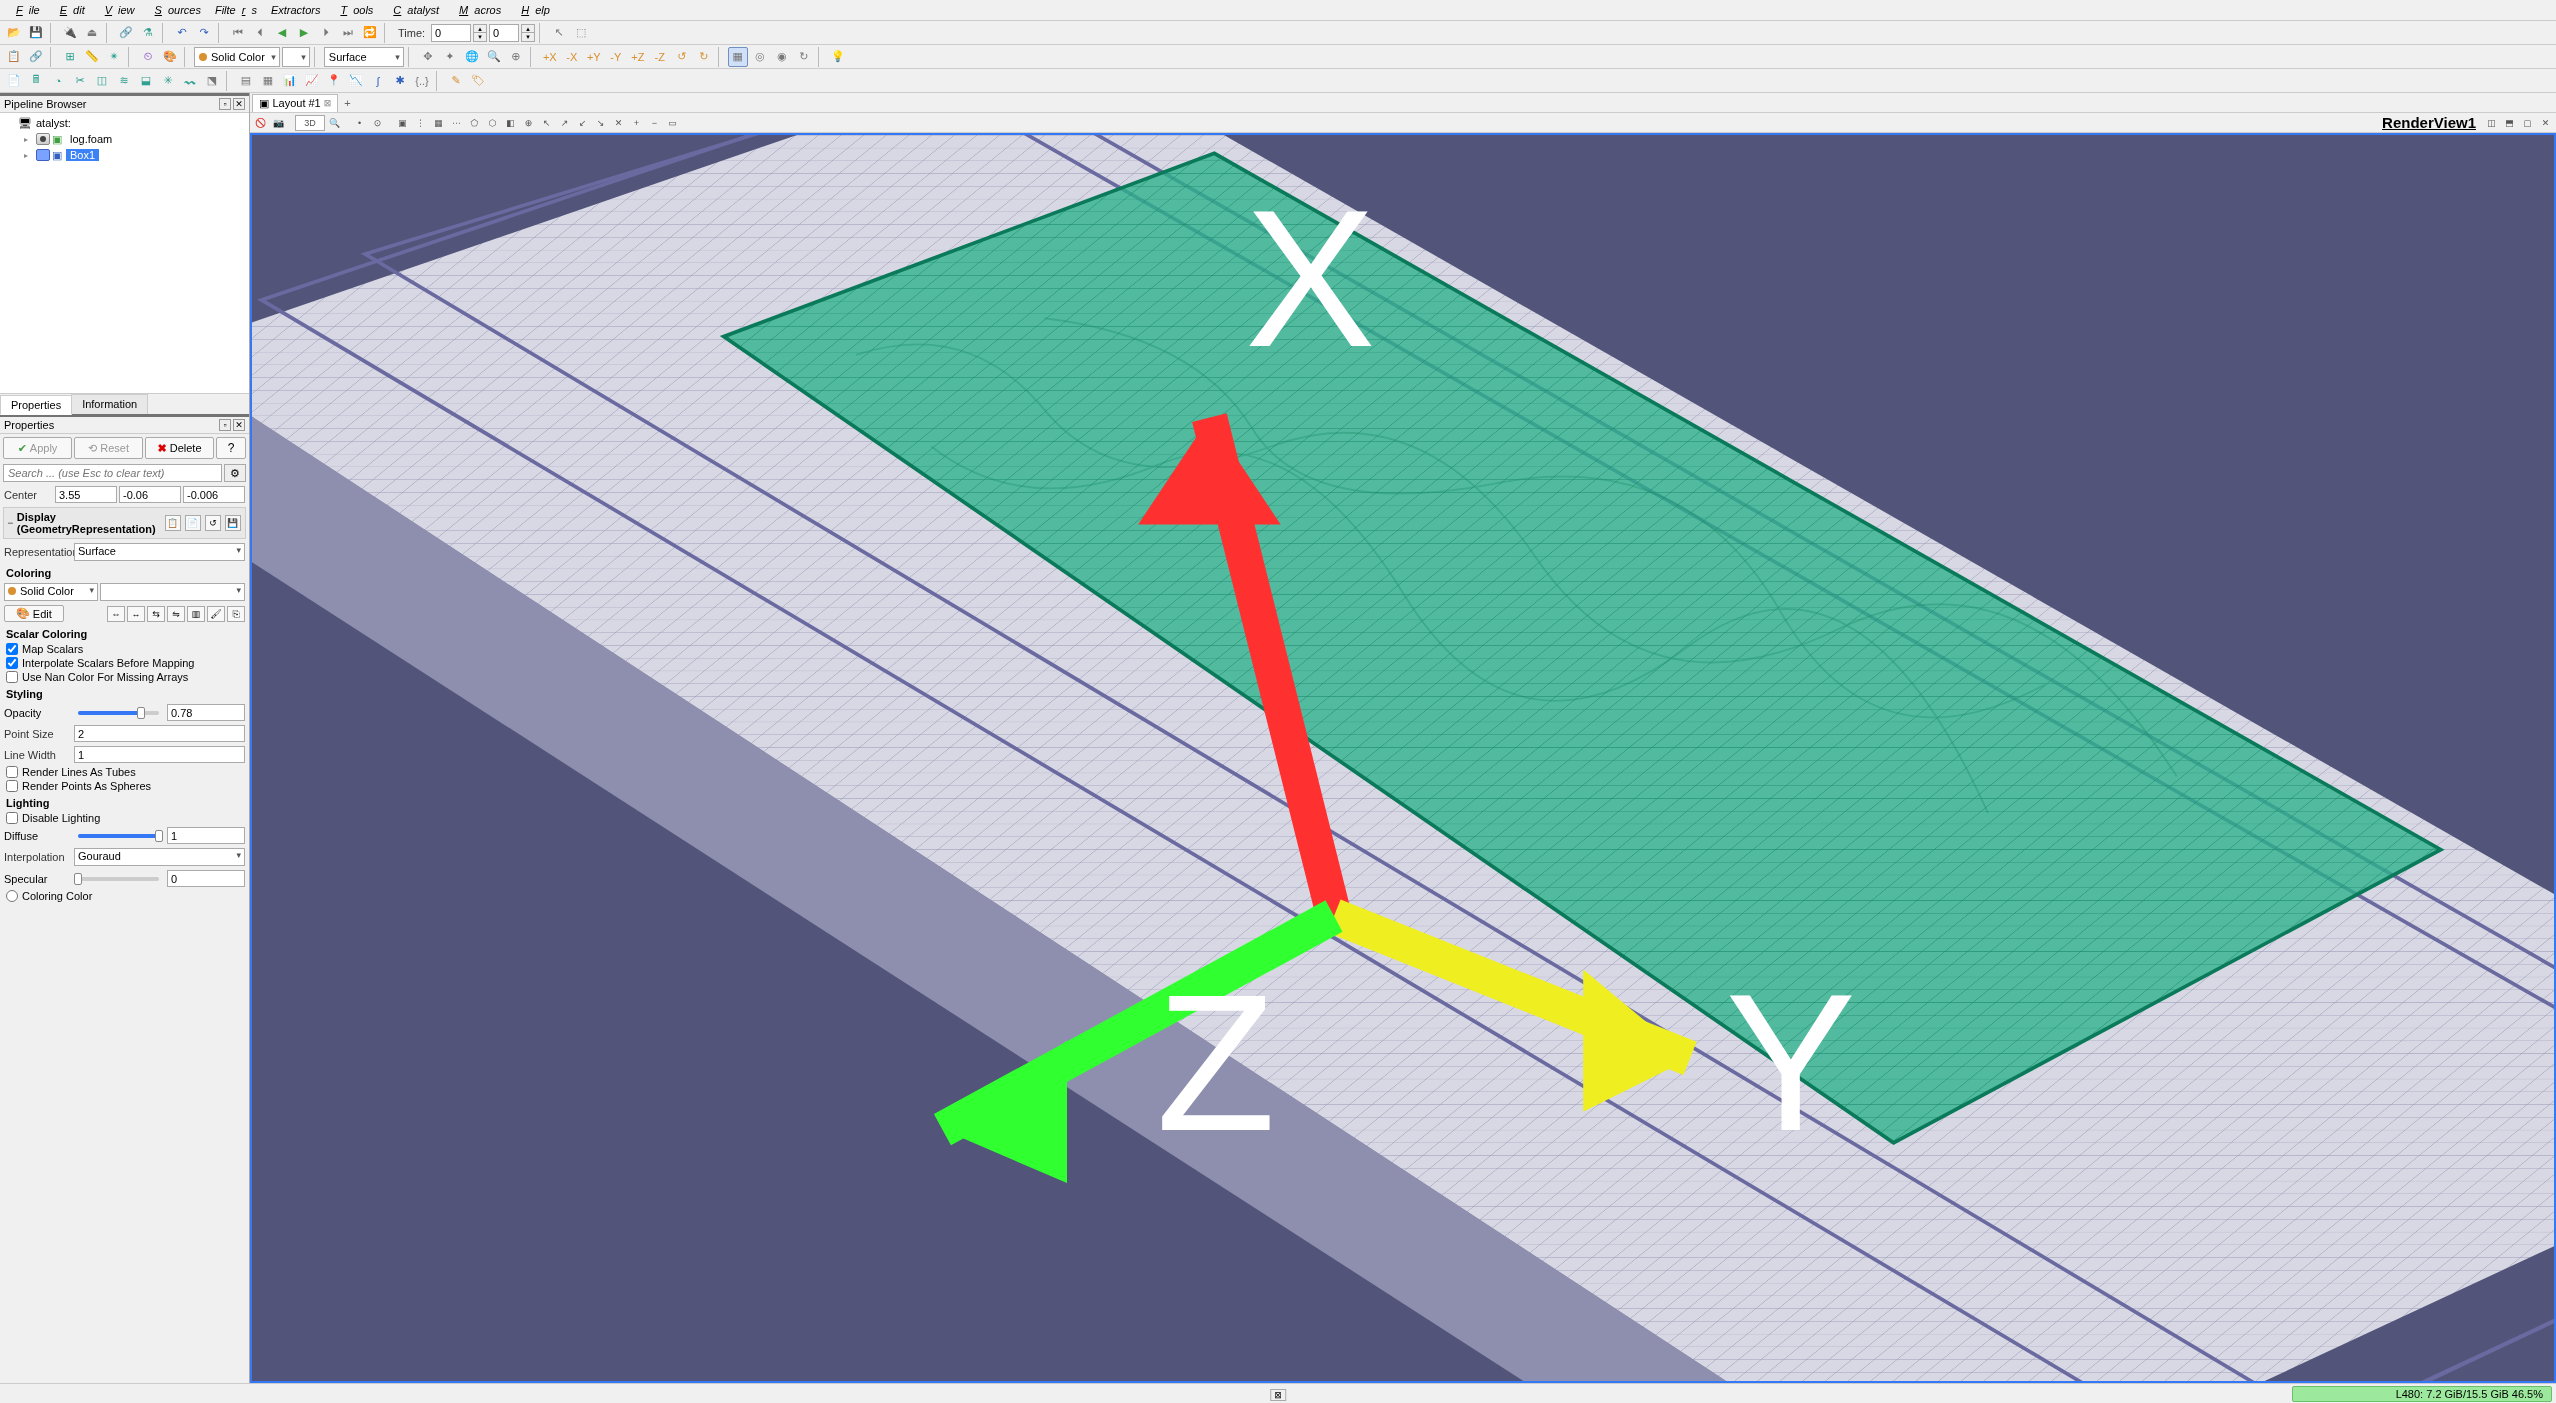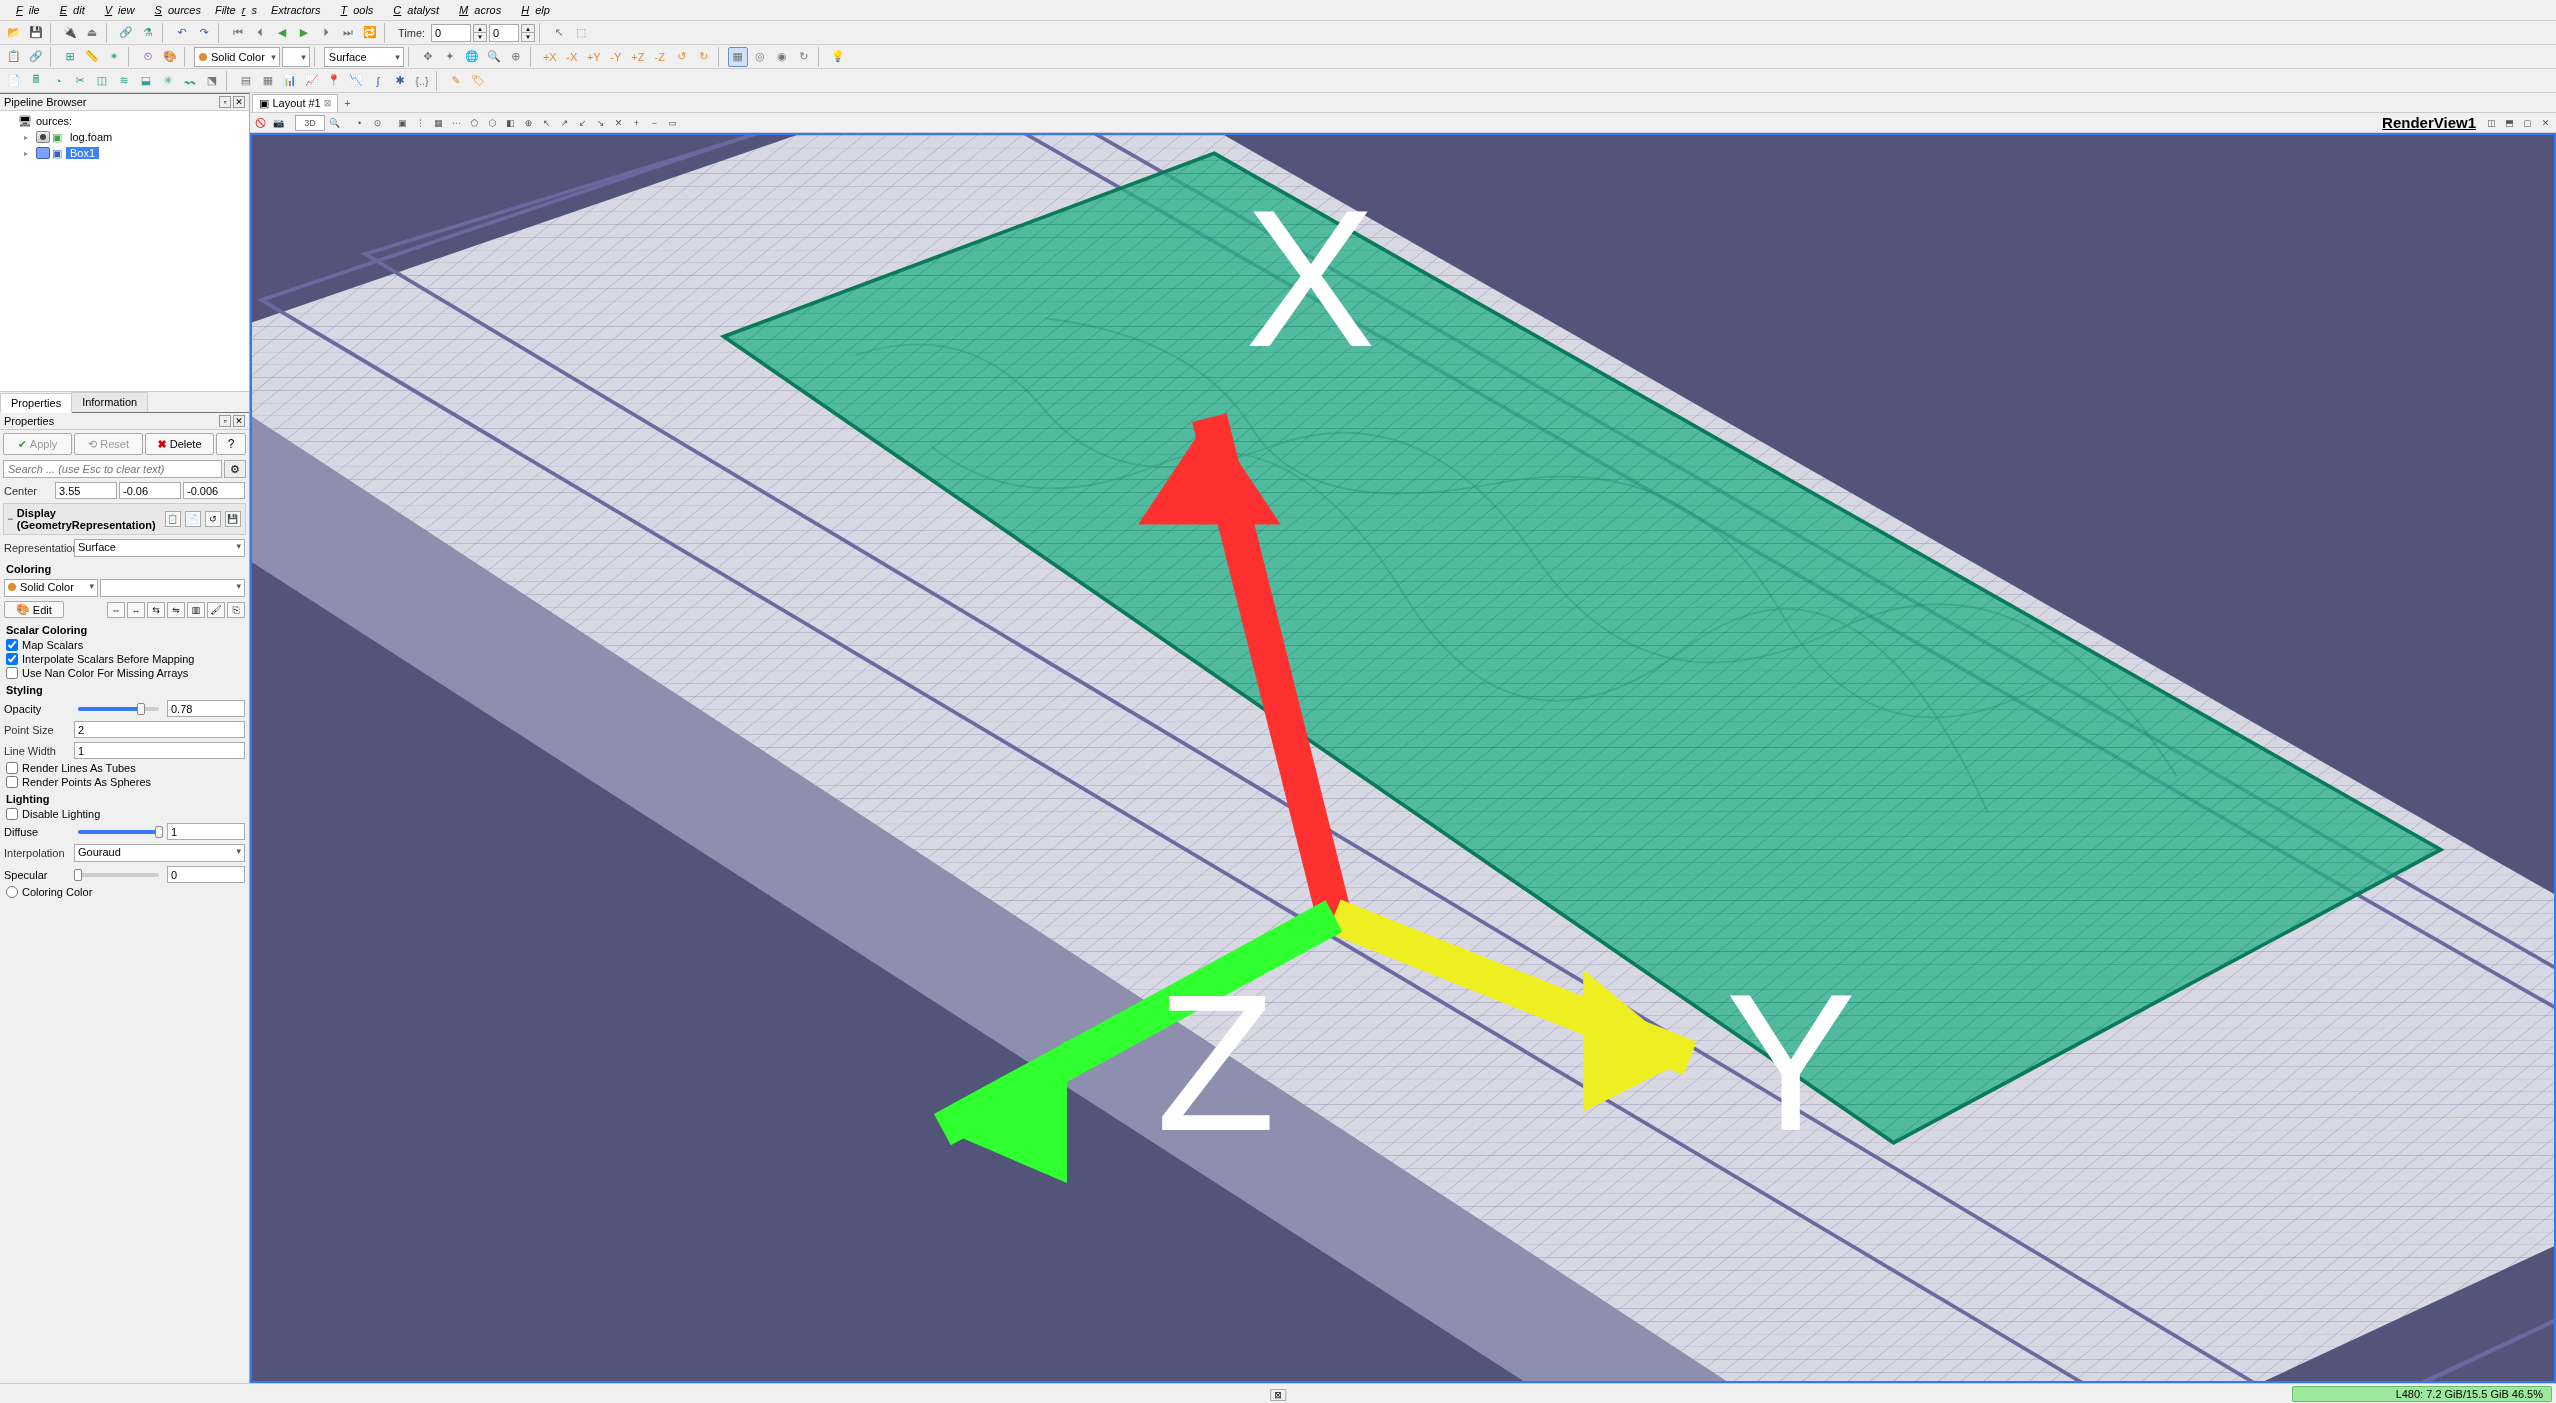--- a/index.html
+++ b/index.html
@@ -22,21 +22,21 @@
 .tcombo::after { content: "▾"; position: absolute; right: 3px; color: #555; font-size: 9px; }
 .tspin { display: inline-flex; flex-direction: column; border: 1px solid #aaa; height: 18px; }
 .tspin div { width: 12px; height: 8px; font-size: 7px; line-height: 7px; text-align: center; border-bottom: 1px solid #aaa; background: #eee; cursor: pointer; }
 .tspin div:last-child { border-bottom: none; }
 
 
 .main { flex: 1; display: flex; min-height: 0; }
 
 
 .left { width: 250px; display: flex; flex-direction: column; border-right: 1px solid #aaa; background: #f0f0f0; }
-.panel-title { background: #f0f0f0; border-top: 1px solid #737373; border-bottom: 1px solid #ccc; padding: 2px 4px; display: flex; justify-content: space-between; align-items: center; font-size: 11px; }
+.panel-title { background: #f0f0f0; border-top: 3px solid #737373; border-bottom: 1px solid #ccc; padding: 2px 4px; display: flex; justify-content: space-between; align-items: center; font-size: 11px; }
 .panel-title .btns { display: flex; gap: 2px; }
 .panel-title .btns span { width: 12px; height: 12px; line-height: 10px; font-size: 9px; text-align: center; border: 1px solid #999; background: #eee; cursor: pointer; }
 
 .pipeline { flex: 0 0 280px; background: #fff; overflow: auto; padding: 2px; }
 .pipeline-row { display: flex; align-items: center; gap: 2px; height: 16px; padding-left: 4px; cursor: pointer; }
 .pipeline-row .twisty { width: 10px; color: #888; font-size: 8px; }
 .pipeline-row .eye { width: 14px; height: 12px; border: 1px solid #888; border-radius: 2px; display: inline-block; position: relative; }
 .pipeline-row .eye.on { background: linear-gradient(to bottom, #eee, #ccc); }
 .pipeline-row .eye.on::after { content: ""; position: absolute; left: 3px; top: 2px; width: 6px; height: 6px; border-radius: 50%; background: #444; }
 .pipeline-row .eye.blue { background: #7aa3ff; border-color: #4060c0; }
@@ -247,21 +247,21 @@
       <span>Pipeline Browser</span>
       <span class="btns">
           <span>▫</span>
           <span>✕</span>
         </span>
     </div>
     <div class="pipeline">
       <div class="pipeline-row">
         <span class="twisty"></span>
         <span class="icon">🖥</span>
-        <span class="label">ources:</span>
+        <span class="label">atalyst:</span>
       </div>
       <div class="pipeline-row indent1">
         <span class="twisty">▸</span>
         <span class="eye on"></span>
         <span class="icon c-green">▣</span>
         <span class="label">log.foam</span>
       </div>
       <div class="pipeline-row indent1 selected">
         <span class="twisty">▸</span>
         <span class="eye blue"></span>

